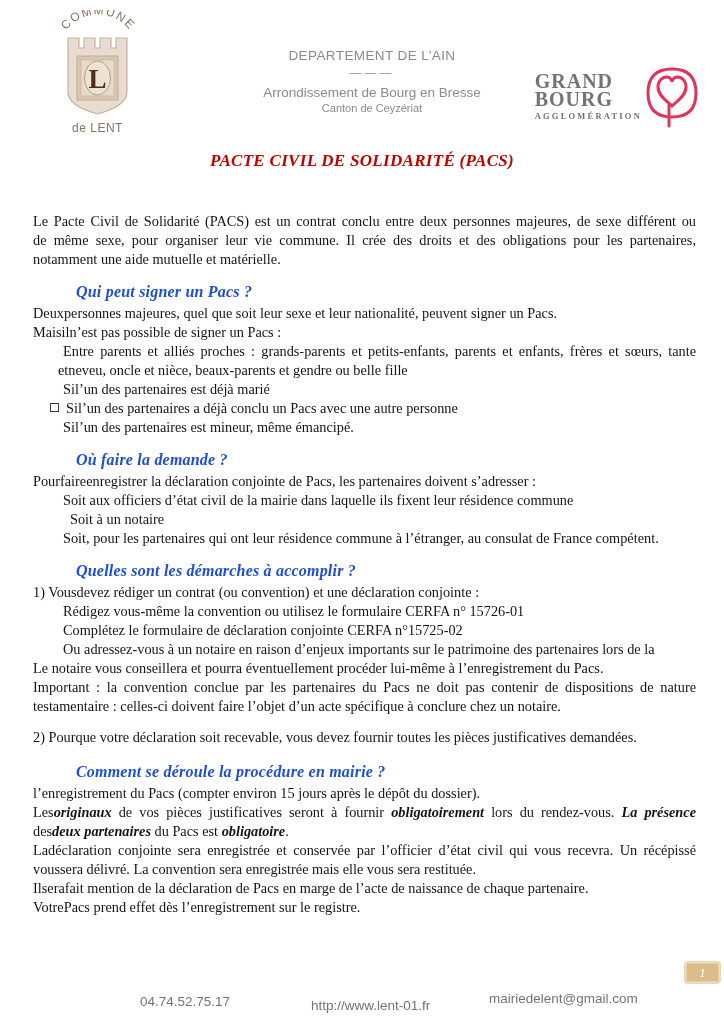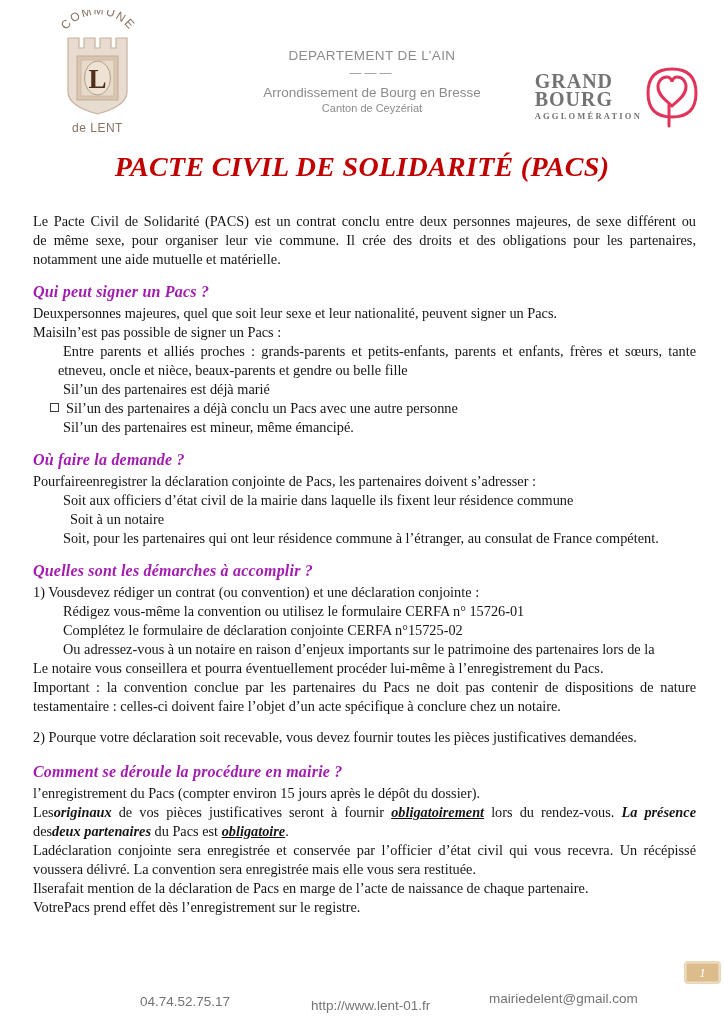--- a/index.html
+++ b/index.html
@@ -19,40 +19,40 @@
   .dept-line2 { font-size:13.5px; margin-top:5px; }
   .dept-line3 { font-size:11px; margin-top:2px; }
   .agglo { position:absolute; right:24px; top:66px; display:flex; align-items:flex-start; }
   .agglo-text { text-align:left; font-family:Liberation Serif, serif; color:#737373; padding-top:6px; }
   .agglo-l1, .agglo-l2 { font-weight:bold; font-size:20px; line-height:18px; letter-spacing:1px; }
   .agglo-l3 { font-size:8.5px; font-weight:bold; letter-spacing:2.2px; margin-top:3px; }
   .agglo-icon { margin-left:2px; }
   
   .doc-title {
     position:absolute; top:151px; left:0; width:100%; text-align:center;
-    font-weight:bold; font-style:italic; font-size:28px; color:#C00000; letter-spacing:.3px;
+    font-weight:bold; font-style:italic; font-size:17px; color:#C00000; letter-spacing:.3px;
   }
   
   .content { position:absolute; left:33px; top:205px; width:663px; font-size:14.3px; line-height:19px; }
   .ln { white-space:nowrap; }
   .jl { white-space:normal; text-align:justify; text-align-last:justify; }
   .intro { margin-top:7px; }
   .sec-h {
     font-weight:bold; font-style:italic; font-size:16px; line-height:20px;
-    color:#a21caf; margin-top:13px; margin-bottom:2px; letter-spacing:.2px;
+    color:#1d4ed8; margin-top:13px; margin-bottom:2px; letter-spacing:.2px;margin-left:43px;
   }
   .i25 { padding-left:25px; } .i30 { padding-left:30px; }
   .i37 { padding-left:37px; } .i39 { padding-left:39px; }
   .ichk { padding-left:17px; }
   .box {
     display:inline-block; width:9px; height:9px; border:1.2px solid #3a3a3a;
     margin-right:7px; vertical-align:1px; background:#fff;
   }
   .bi { font-weight:bold; font-style:italic; }
-  .biu { font-weight:bold; font-style:italic; text-decoration:underline; }
+  .biu { font-weight:bold; font-style:italic; }
   .spacer { height:12px; }
   .sec-h.big-gap { margin-top:15px; }
   
   .footer-item { position:absolute; font-family:"Liberation Sans", sans-serif; color:#737373; font-size:13.5px; }
   .f-phone { left:140px; top:994px; }
   .f-site  { left:311px; top:998px; }
   .f-email { left:489px; top:991px; }
   .badge {
     position:absolute; left:684px; top:961px; width:37px; height:23px;
     background:#DBBC8A; border:1px solid #E9D7B4; border-radius:4px;

